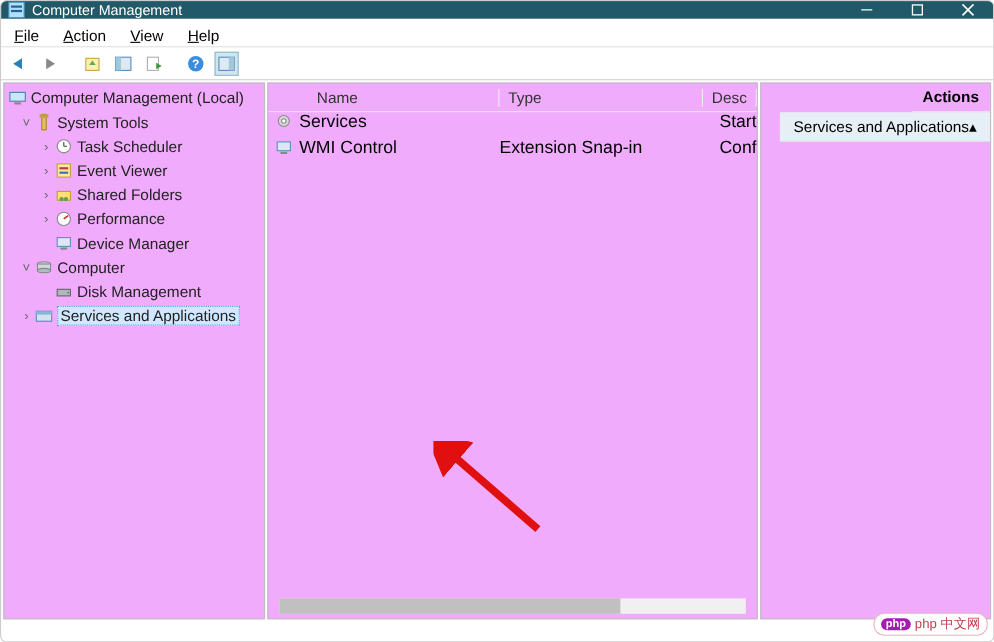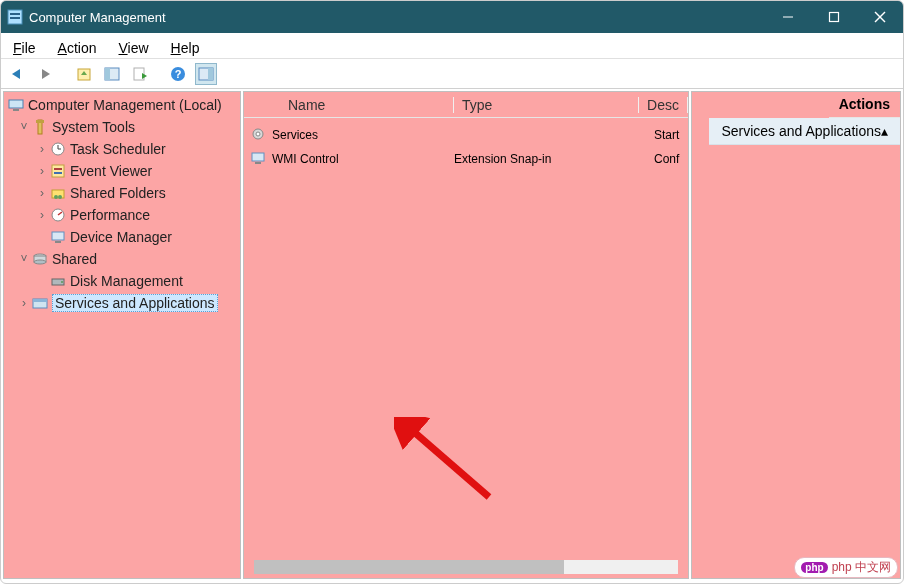--- a/index.html
+++ b/index.html
@@ -1,47 +1,47 @@
 <!DOCTYPE html>
 <html><head>
 <meta charset="utf-8">
 <style>
   * { box-sizing: border-box; font-family: "Segoe UI", Tahoma, sans-serif; }
   body { margin: 0; background: #fff; width: 904px; height: 584px; overflow: hidden; border: 1px solid #ccc; border-radius: 6px; }
-  .titlebar { height: 32px; background: #215968; color: #fff; display: flex; align-items: center; padding-left: 6px; }
+  .titlebar { height: 16px; background: #215968; color: #fff; display: flex; align-items: center; padding-left: 6px; }
   .titlebar .app-icon { width: 16px; height: 16px; margin-right: 6px; display:inline-flex; align-items:center; justify-content:center; }
   .titlebar .title { font-size: 13px; flex: 1; }
   .winbtns { display: flex; height: 100%; }
   .winbtn { width: 46px; display:flex; align-items:center; justify-content:center; color:#fff; font-size:13px; }
   .winbtn svg { stroke:#fff; }
   .menubar { height: 26px; display:flex; align-items:flex-end; padding: 0 8px; gap: 14px; font-size:14px; border-bottom: 1px solid #e0e0e0; }
   .menuitem { padding: 2px 4px; }
   .menuitem u { text-decoration: underline; }
   .toolbar { height: 30px; display:flex; align-items:center; gap: 6px; padding: 0 6px; border-bottom:1px solid #d0d0d0; }
   .tbtn { width: 22px; height: 22px; display:flex; align-items:center; justify-content:center; border:1px solid transparent; }
   .tbtn.active { background:#d0e6ef; border-color:#8fb8cc; }
   .content { display:flex; height: 492px; padding: 2px; gap:2px; }
-  .pane { border: 1px solid #bfbfbf; background:#fca5a5; overflow:hidden; display:flex; flex-direction:column; }
+  .pane { border: 1px solid #bfbfbf; background:#f0abfc; overflow:hidden; display:flex; flex-direction:column; }
   .tree-pane { width: 238px; }
   .list-pane { flex:1; position:relative; }
   .actions-pane { width: 210px; align-items: flex-end; }
   .tree { font-size: 14px; color:#222; padding: 2px 0; }
   .node { display:flex; align-items:center; height: 22px; white-space:nowrap; }
   .twisty { width:12px; text-align:center; color:#666; font-size:12px; }
   .node .icon { width:16px; height:16px; margin: 0 4px 0 2px; display:inline-flex; align-items:center; justify-content:center; }
   .indent-0 { padding-left: 2px; }
   .indent-1 { padding-left: 14px; }
   .indent-2 { padding-left: 32px; }
   .node.selected span.lbl { background:#cde8ff; border:1px dotted #5ca0d3; padding: 0 2px; }
   .list-header { height: 26px; display:flex; align-items:center; font-size:14px; color:#333; border-bottom:1px solid #e6e6e6; }
   .col { padding: 0 8px; border-right:1px solid #f0f0f0; }
   .col.name { width: 188px; margin-left: 36px; }
   .col.type { width: 200px; }
   .col.desc { flex:1; }
-  .row { height:24px; display:flex; align-items:flex-end; font-size:12px; }
+  .row { height:24px; display:flex; align-items:flex-start; font-size:16px; }
   .row .icon { width:16px; height:16px; margin-left:6px; margin-right:6px; display:inline-flex; align-items:center; justify-content:center; }
   .row .cell-name { width:182px; }
   .row .cell-type { width:200px; }
   .row .cell-desc { flex:1; overflow:hidden; }
   .hscroll { position:absolute; bottom:4px; left:10px; right:10px; height:14px; background:#f0f0f0; }
   .hscroll .thumb { position:absolute; left:0; top:0; bottom:0; width:310px; background:#c0c0c0; }
   .actions-header { height: 26px; font-weight:bold; font-size:14px; padding: 4px 10px; border-bottom:1px solid #e6e6e6; }
   .action-section { background:#e6eff6; padding: 5px 12px; font-size:14px; display:flex; justify-content:space-between; align-items:center; border-bottom:1px solid #d8e2ea; }
   .action-item { padding: 6px 16px; font-size:14px; display:flex; justify-content:space-between; align-items:center; }
   .arrow { position:absolute; left:150px; top:325px; pointer-events:none; }
@@ -210,21 +210,21 @@
       </div>
       <div class="node indent-1">
         <span class="twisty">˅</span>
         <span class="icon">
             <svg width="16" height="16">
               <ellipse cx="8" cy="5" rx="6" ry="2" fill="#cfd8dc" stroke="#888"></ellipse>
               <rect x="2" y="5" width="12" height="6" fill="#cfd8dc" stroke="#888"></rect>
               <ellipse cx="8" cy="11" rx="6" ry="2" fill="#b0bec5" stroke="#888"></ellipse>
             </svg>
           </span>
-        <span class="lbl">Shared</span>
+        <span class="lbl">Computer</span>
       </div>
       <div class="node indent-2">
         <span class="twisty" style="visibility:hidden">›</span>
         <span class="icon">
             <svg width="16" height="16">
               <rect x="2" y="6" width="12" height="6" fill="#b0b8bc" stroke="#666"></rect>
               <circle cx="12" cy="9" r="1" fill="#5a9a5a"></circle>
             </svg>
           </span>
         <span class="lbl">Disk Management</span>

